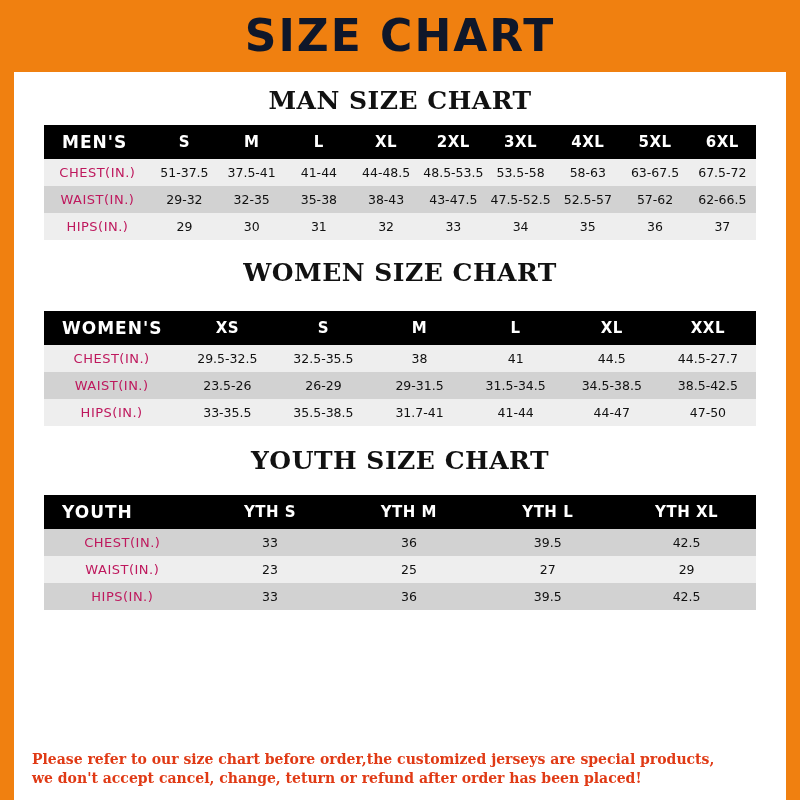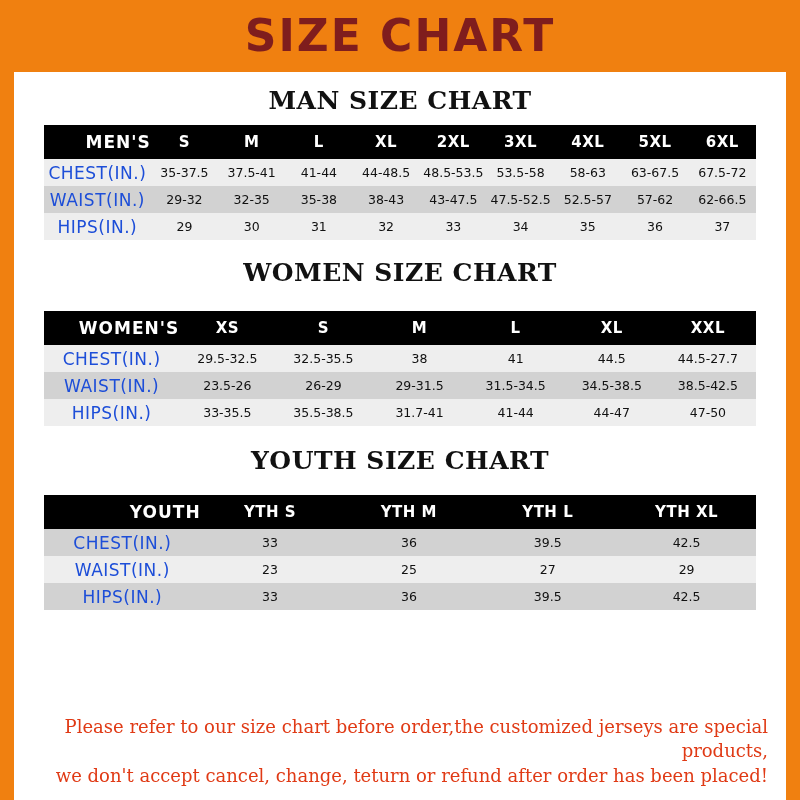--- a/index.html
+++ b/index.html
@@ -30,21 +30,21 @@
     display: flex;
     align-items: center;
     justify-content: center;
     flex: none;
   }
   .header-title {
     font-family: "DejaVu Sans", sans-serif;
     font-weight: bold;
     font-size: 44px;
     letter-spacing: 2px;
-    color: #7f1d1d;
+    color: #0f172a;
     line-height: 1;
   }
   .content {
     flex: 1 1 auto;
     padding: 0 30px;
     box-sizing: border-box;
   }
   .section-title {
     text-align: center;
     font-family: "DejaVu Serif", serif;
@@ -77,49 +77,50 @@
     height: 34px;
   }
   table.sizetable thead th {
     color: #ffffff;
     font-weight: bold;
     font-size: 15px;
     height: 34px;
     letter-spacing: 0.5px;
   }
   table.sizetable thead th.label-head {
-    text-align: right;
+    text-align: left;
     padding-left: 18px;
     font-size: 17px;
     letter-spacing: 1px;
   }
   table.sizetable tbody td.rowlabel {
     text-align: center;
-    font-size: 17px;
-    color: #1d4ed8;
+    font-size: 13px;
+    color: #be185d;
     letter-spacing: 0.5px;
   }
   tr.row-light { background: #eeeeee; }
   tr.row-dark  { background: #d2d2d2; }
 
   .men-col-label { width: 15%; }
   .women-col-label { width: 19%; }
   .youth-col-label { width: 22%; }
 
   .footer-note {
     flex: none;
     padding: 8px 18px 12px;
     box-sizing: border-box;
   }
   .footer-line {
     color: #e03a15;
     font-family: "DejaVu Serif", serif;
-    font-size: 18px;
+    font-size: 14px;
     line-height: 1.35;
-    text-align: right;
+    text-align: left;
+    font-weight: bold;
   }
 </style>
 </head>
 <body>
 
 <div class="page">
 
   <div class="header-band">
     <div class="header-title">SIZE CHART</div>
   </div>
@@ -150,21 +151,21 @@
           <th>2XL</th>
           <th>3XL</th>
           <th>4XL</th>
           <th>5XL</th>
           <th>6XL</th>
         </tr>
       </thead>
       <tbody>
         <tr class="row-light">
           <td class="rowlabel">CHEST(IN.)</td>
-          <td>35-37.5</td>
+          <td>51-37.5</td>
           <td>37.5-41</td>
           <td>41-44</td>
           <td>44-48.5</td>
           <td>48.5-53.5</td>
           <td>53.5-58</td>
           <td>58-63</td>
           <td>63-67.5</td>
           <td>67.5-72</td>
         </tr>
         <tr class="row-dark">

